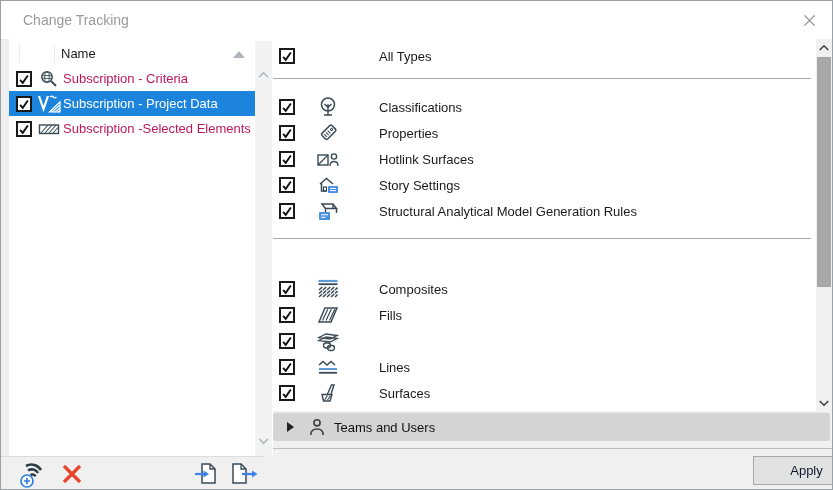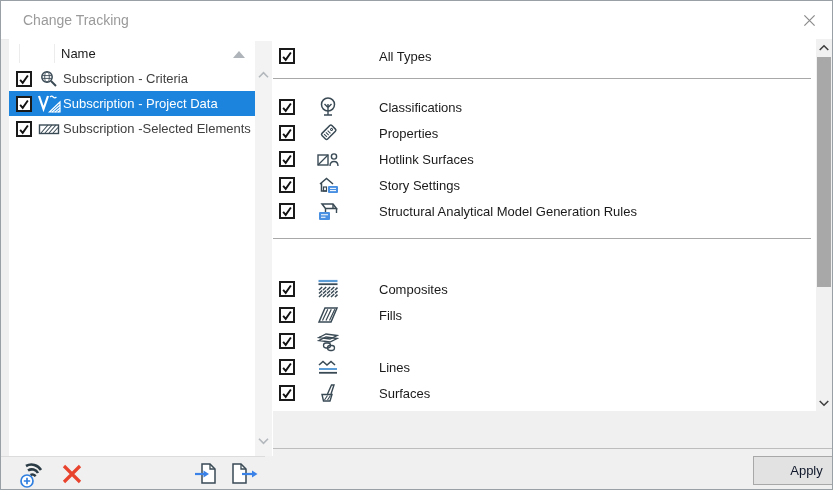--- a/index.html
+++ b/index.html
@@ -9,21 +9,21 @@
   .titlebar{position:absolute;left:0;top:0;width:100%;height:38px;background:#fff;border-bottom:1px solid #ececec;}
   .title{position:absolute;left:22px;top:11px;font-size:14px;color:#9a9a9a;text-align:center;}
   .close-btn{position:absolute;right:8px;top:4px;width:30px;height:30px;display:flex;align-items:center;justify-content:center;cursor:default;}
 
   
   .left-panel{position:absolute;left:0;top:38px;width:264px;height:417px;background:#fff;margin-left:8px;}
   .lheader{position:absolute;left:0;top:2px;width:246px;height:25px;border-bottom:1px solid #e0e0e0;}
   .lheader .colname{position:absolute;left:52px;top:5px;font-size:13px;color:#1a1a1a;}
   .lheader .colsep{position:absolute;top:3px;width:1px;height:19px;background:#ececec;}
   .sort-tri{position:absolute;right:10px;top:10px;width:0;height:0;border-left:6px solid transparent;border-right:6px solid transparent;border-bottom:7px solid #aeb4b9;}
-  .lrow{position:absolute;left:0;width:246px;height:25px;display:flex;align-items:center;box-sizing:border-box;padding-left:7px;font-size:13px;color:#404040;background:#fff;}
+  .lrow{position:absolute;left:0;width:246px;height:25px;display:flex;align-items:center;box-sizing:border-box;padding-left:7px;font-size:13px;color:#be185d;background:#fff;}
   .lrow.selected{background:#1c84dc;color:#fff;}
   .lrow .licon{width:24px;height:20px;margin-left:5px;margin-right:2px;display:flex;align-items:center;justify-content:center;flex:none;}
   .lrow .cb{margin-top:0;}
   .lr1{top:27px}.lr2{top:52px}.lr3{top:77px}
 
   
   .cb{width:12px;height:12px;border:2px solid #1a1a1a;background:#fff;display:inline-flex;align-items:center;justify-content:center;flex:none;}
 
   
   .llane{position:absolute;left:246px;top:2px;width:17px;height:415px;background:#f3f3f3;}
@@ -374,17 +374,27 @@
       </span>
       <div class="rthumb"></div>
       <span class="rarrow down">
         <svg width="12" height="9" viewBox="0 0 14 10">
             <path d="M2 2 L7 7 L12 2" stroke="#3f3f3f" stroke-width="1.8" fill="none"></path>
           </svg>
       </span>
     </div>
   </div>
 
+  <div class="teams-bar">
+    <span class="teams-tri"></span>
+    <span class="teams-person">
+      <svg width="20" height="20" viewBox="0 0 20 20" fill="none" stroke="#3f3f3f">
+        <circle cx="10" cy="5.8" r="3.1" stroke-width="1.6"></circle>
+        <path d="M3.8 18 q0 -6 6.2 -6 q6.2 0 6.2 6" stroke-width="1.6"></path>
+      </svg>
+    </span>
+    <span class="teams-label">Teams and Users</span>
+  </div>
 
   <div class="footer-div"></div>
   <button class="apply-btn">Apply</button>
 
 </div>
 
 </body></html>

